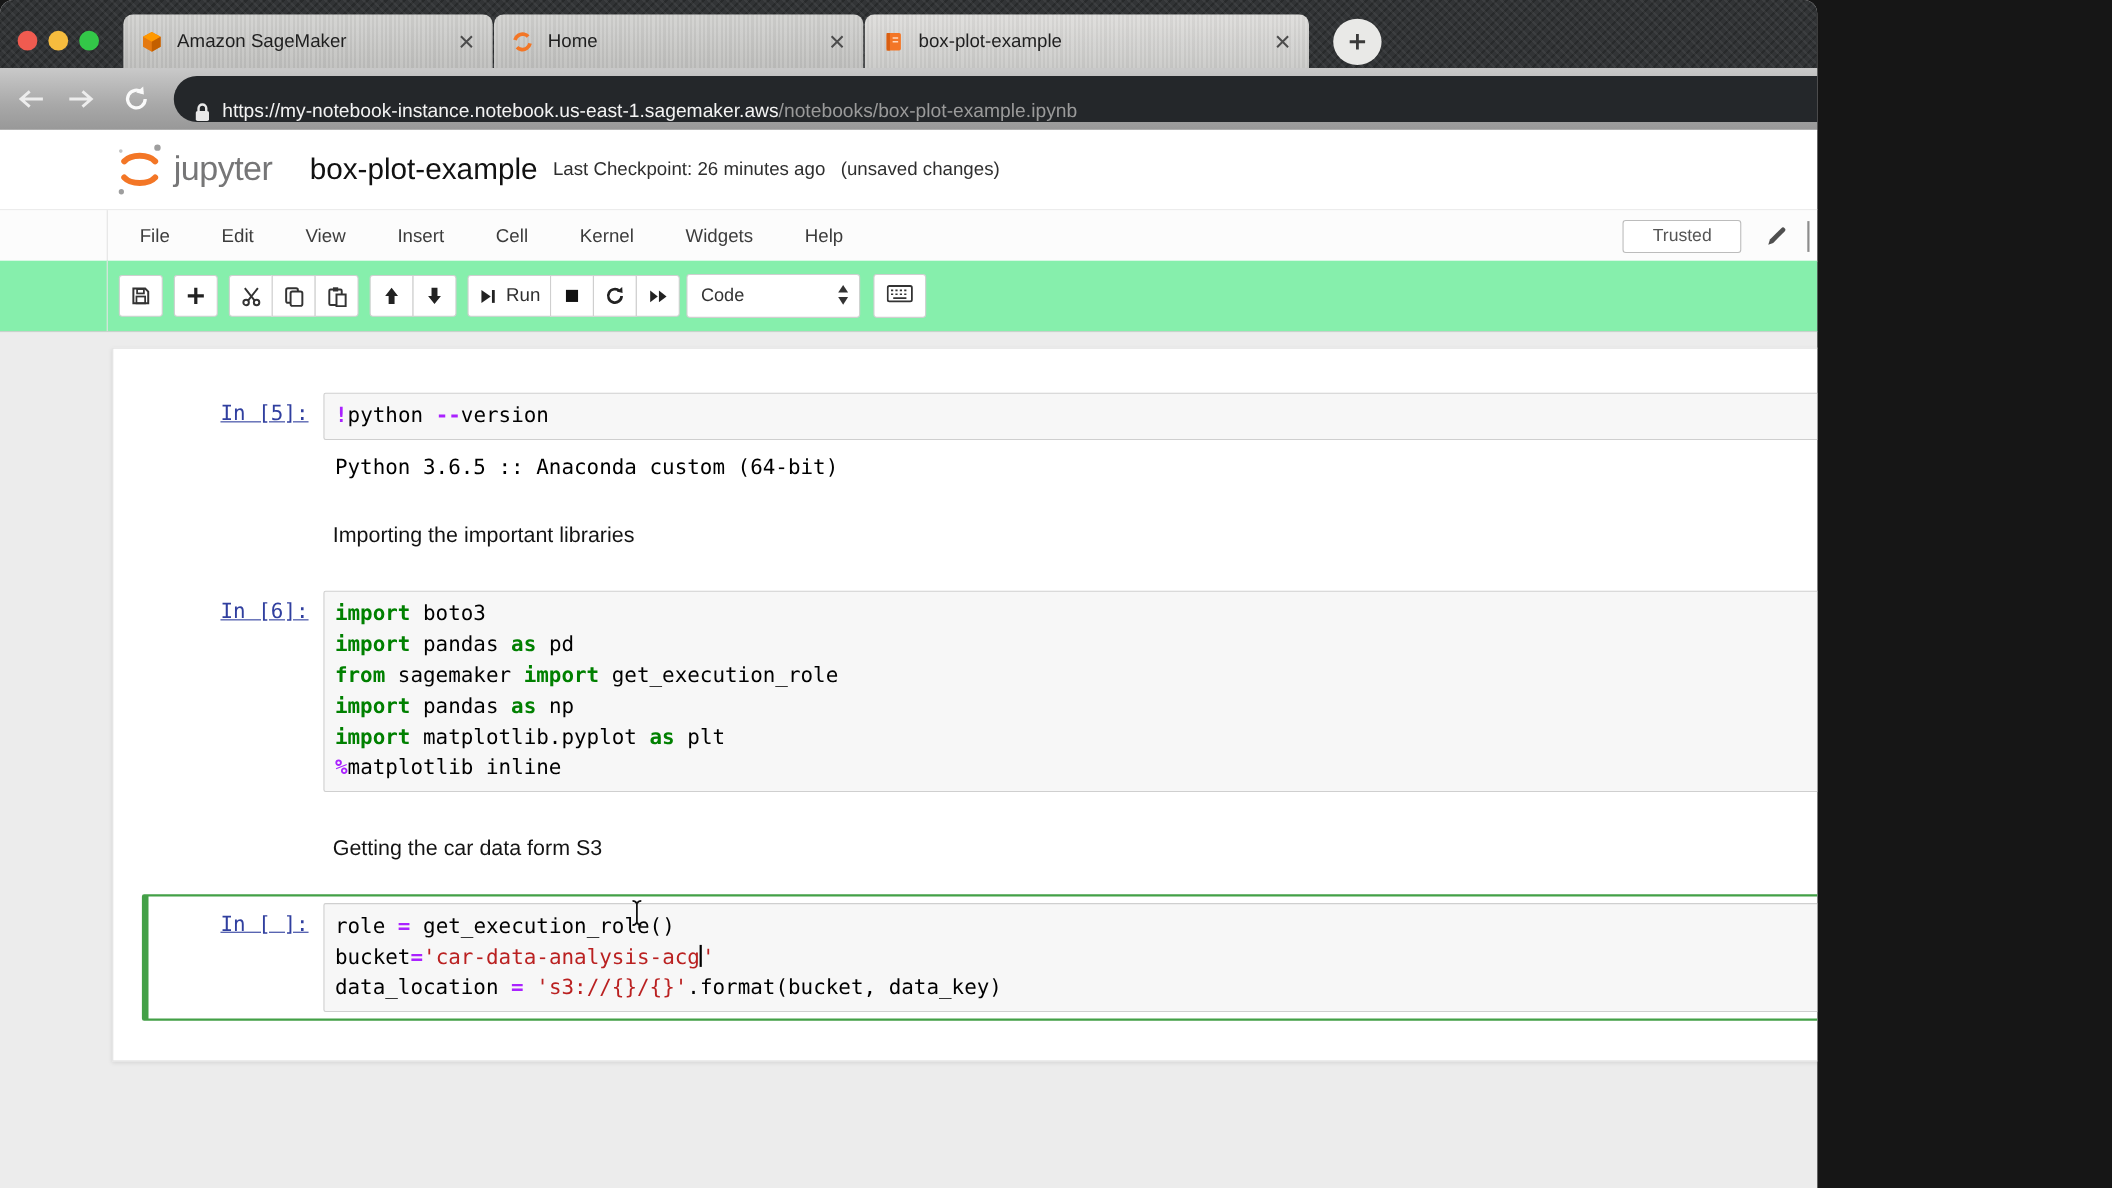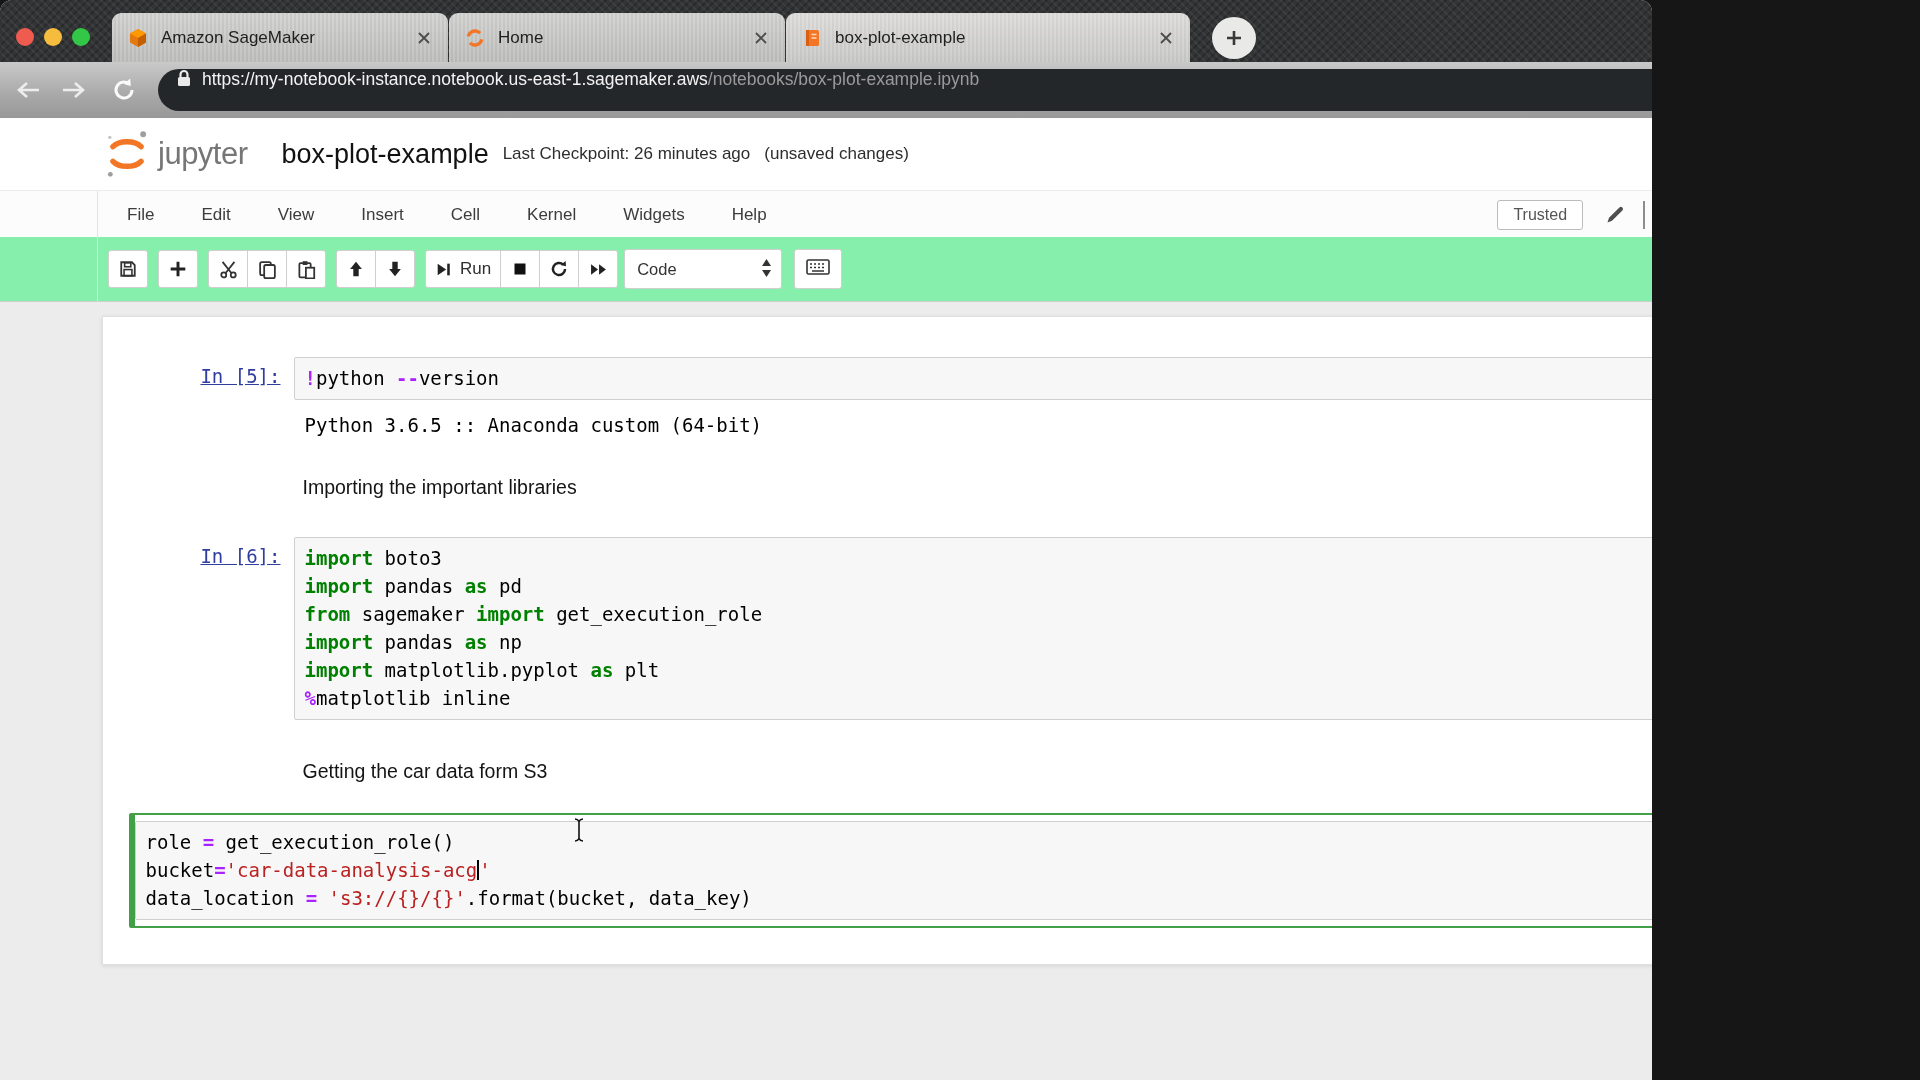--- a/index.html
+++ b/index.html
@@ -27,21 +27,21 @@
   .tab .tab-label{margin-left:13px;font-size:17px;color:#1f1f1f;white-space:nowrap;overflow:hidden;flex:1;}
   .tab .tab-close{margin-right:14px;width:20px;height:20px;flex:0 0 20px;display:flex;align-items:center;justify-content:center;}
   .newtab{position:absolute;left:1212px;top:17px;width:44px;height:42px;border-radius:50%;background:#e9e9e7;display:flex;align-items:center;justify-content:center;}
 
   
   .urlrow{position:absolute;left:0;top:62px;width:1920px;height:56px;
     background:linear-gradient(180deg,#c9c9c9,#a8a8a8 60%,#989898);border-bottom:1px solid #6e6e6e;}
   .navbtn{position:absolute;top:14px;width:28px;height:28px;display:flex;align-items:center;justify-content:center;}
   .nav-back{left:14px;} .nav-forward{left:60px;} .nav-reload{left:110px;}
   .urlpill{position:absolute;left:158px;right:122px;top:7px;height:42px;border-radius:21px;background:#24272a;
-    display:flex;align-items:flex-start;color:#f1f1f1;font-size:17.5px;}
+    display:flex;align-items:flex-end;color:#f1f1f1;font-size:17.5px;}
   .lock{margin-left:18px;margin-right:10px;width:16px;height:18px;flex:0 0 16px;}
   .url-host{color:#f3f3f3;white-space:nowrap;}
   .url-path{color:#9a9a9a;white-space:nowrap;}
   .url-star{position:absolute;right:14px;top:9px;width:24px;height:24px;}
   .avatar{position:absolute;right:56px;top:10px;width:36px;height:36px;border-radius:50%;
     background:conic-gradient(#b23a33 0 14%,#33539c 14% 27%,#e9c53a 27% 41%,#3f7d3a 41% 55%,#a03a58 55% 70%,#3a6ea0 70% 84%,#c76a2e 84% 100%);
     box-shadow:inset 0 0 0 1px rgba(0,0,0,.25);}
   .kebab{position:absolute;right:22px;top:13px;width:12px;height:30px;display:flex;flex-direction:column;align-items:center;justify-content:space-between;padding:2px 0;}
   .kebab i{width:5px;height:5px;border-radius:50%;background:#f2f2f2;display:block;}
 
@@ -53,21 +53,21 @@
   .jp-checkpoint{margin-left:14px;font-size:17px;color:#2e2e2e;}
   .jp-unsaved{margin-left:14px;font-size:17px;color:#2e2e2e;}
   .py-logo{position:absolute;right:120px;top:10px;width:50px;height:52px;}
 
   
   .menurow{position:absolute;left:0;top:190px;width:1920px;height:47px;background:#fcfcfc;border-top:1px solid #ececec;}
   .menurow .inner,.toolrow .inner{margin:0 97px;height:100%;border-left:1px solid #e3e3e3;border-right:1px solid #e3e3e3;position:relative;display:flex;align-items:center;}
   .menu-items{display:flex;gap:47px;padding-left:29px;}
   .menu-item{font-size:17px;color:#3c3c3c;}
   .menu-right{position:absolute;right:26px;display:flex;align-items:center;}
-  .trusted-btn{border:1px solid #bcbcbc;border-radius:3px;background:#fff;padding:5px 15px;font-size:16px;color:#555;}
+  .trusted-btn{border:1px solid #bcbcbc;border-radius:3px;background:#fff;padding:5px 26px;font-size:16px;color:#555;}
   .pencil{margin-left:22px;width:20px;height:20px;}
   .mdiv{margin-left:18px;width:2px;height:28px;background:#8d8d8d;}
   .kernel-name{margin-left:12px;font-size:17.5px;color:#333;font-family:Liberation Serif, serif;}
   .kernel-circle{margin-left:10px;width:17px;height:17px;border:2.2px solid #484848;border-radius:50%;}
 
   .toolrow{position:absolute;left:0;top:237px;width:1920px;height:64px;background:#86efac;border-bottom:1px solid #cfcfcf;}
   .tool-inner{display:flex;align-items:center;gap:10px;padding-left:10px;}
   .btn-group{display:flex;}
   .tbtn{min-width:40px;height:38px;background:#fff;border:1px solid #cfcfcf;border-radius:0;
     display:inline-flex;align-items:center;justify-content:center;padding:0 9px;margin-left:-1px;cursor:default;}
@@ -414,20 +414,21 @@
               </div>
             </div>
           </div>
           <div class="cell markdown">
             <div class="prompt"></div>
             <div class="cell-content">
               <div class="md-text">Getting the car data form S3</div>
             </div>
           </div>
           <div class="cell code selected">
+            <div class="prompt">In [ ]:</div>
             <div class="cell-content">
               <div class="input-area">
                 <div class="code-line"><span class="tk-txt">role </span><span class="tk-op">= </span><span class="tk-txt">get_execution_role()</span></div>
                 <div class="code-line"><span class="tk-txt">bucket</span><span class="tk-op">=</span><span class="tk-str">'car-data-analysis-acg</span><span class="tk-caret"></span><span class="tk-str">'</span></div>
                 <div class="code-line"><span class="tk-txt">data_location </span><span class="tk-op">= </span><span class="tk-str">'s3://{}/{}'</span><span class="tk-txt">.format(bucket, data_key)</span></div>
               </div>
             </div>
           </div>
         </div>
     </div>

